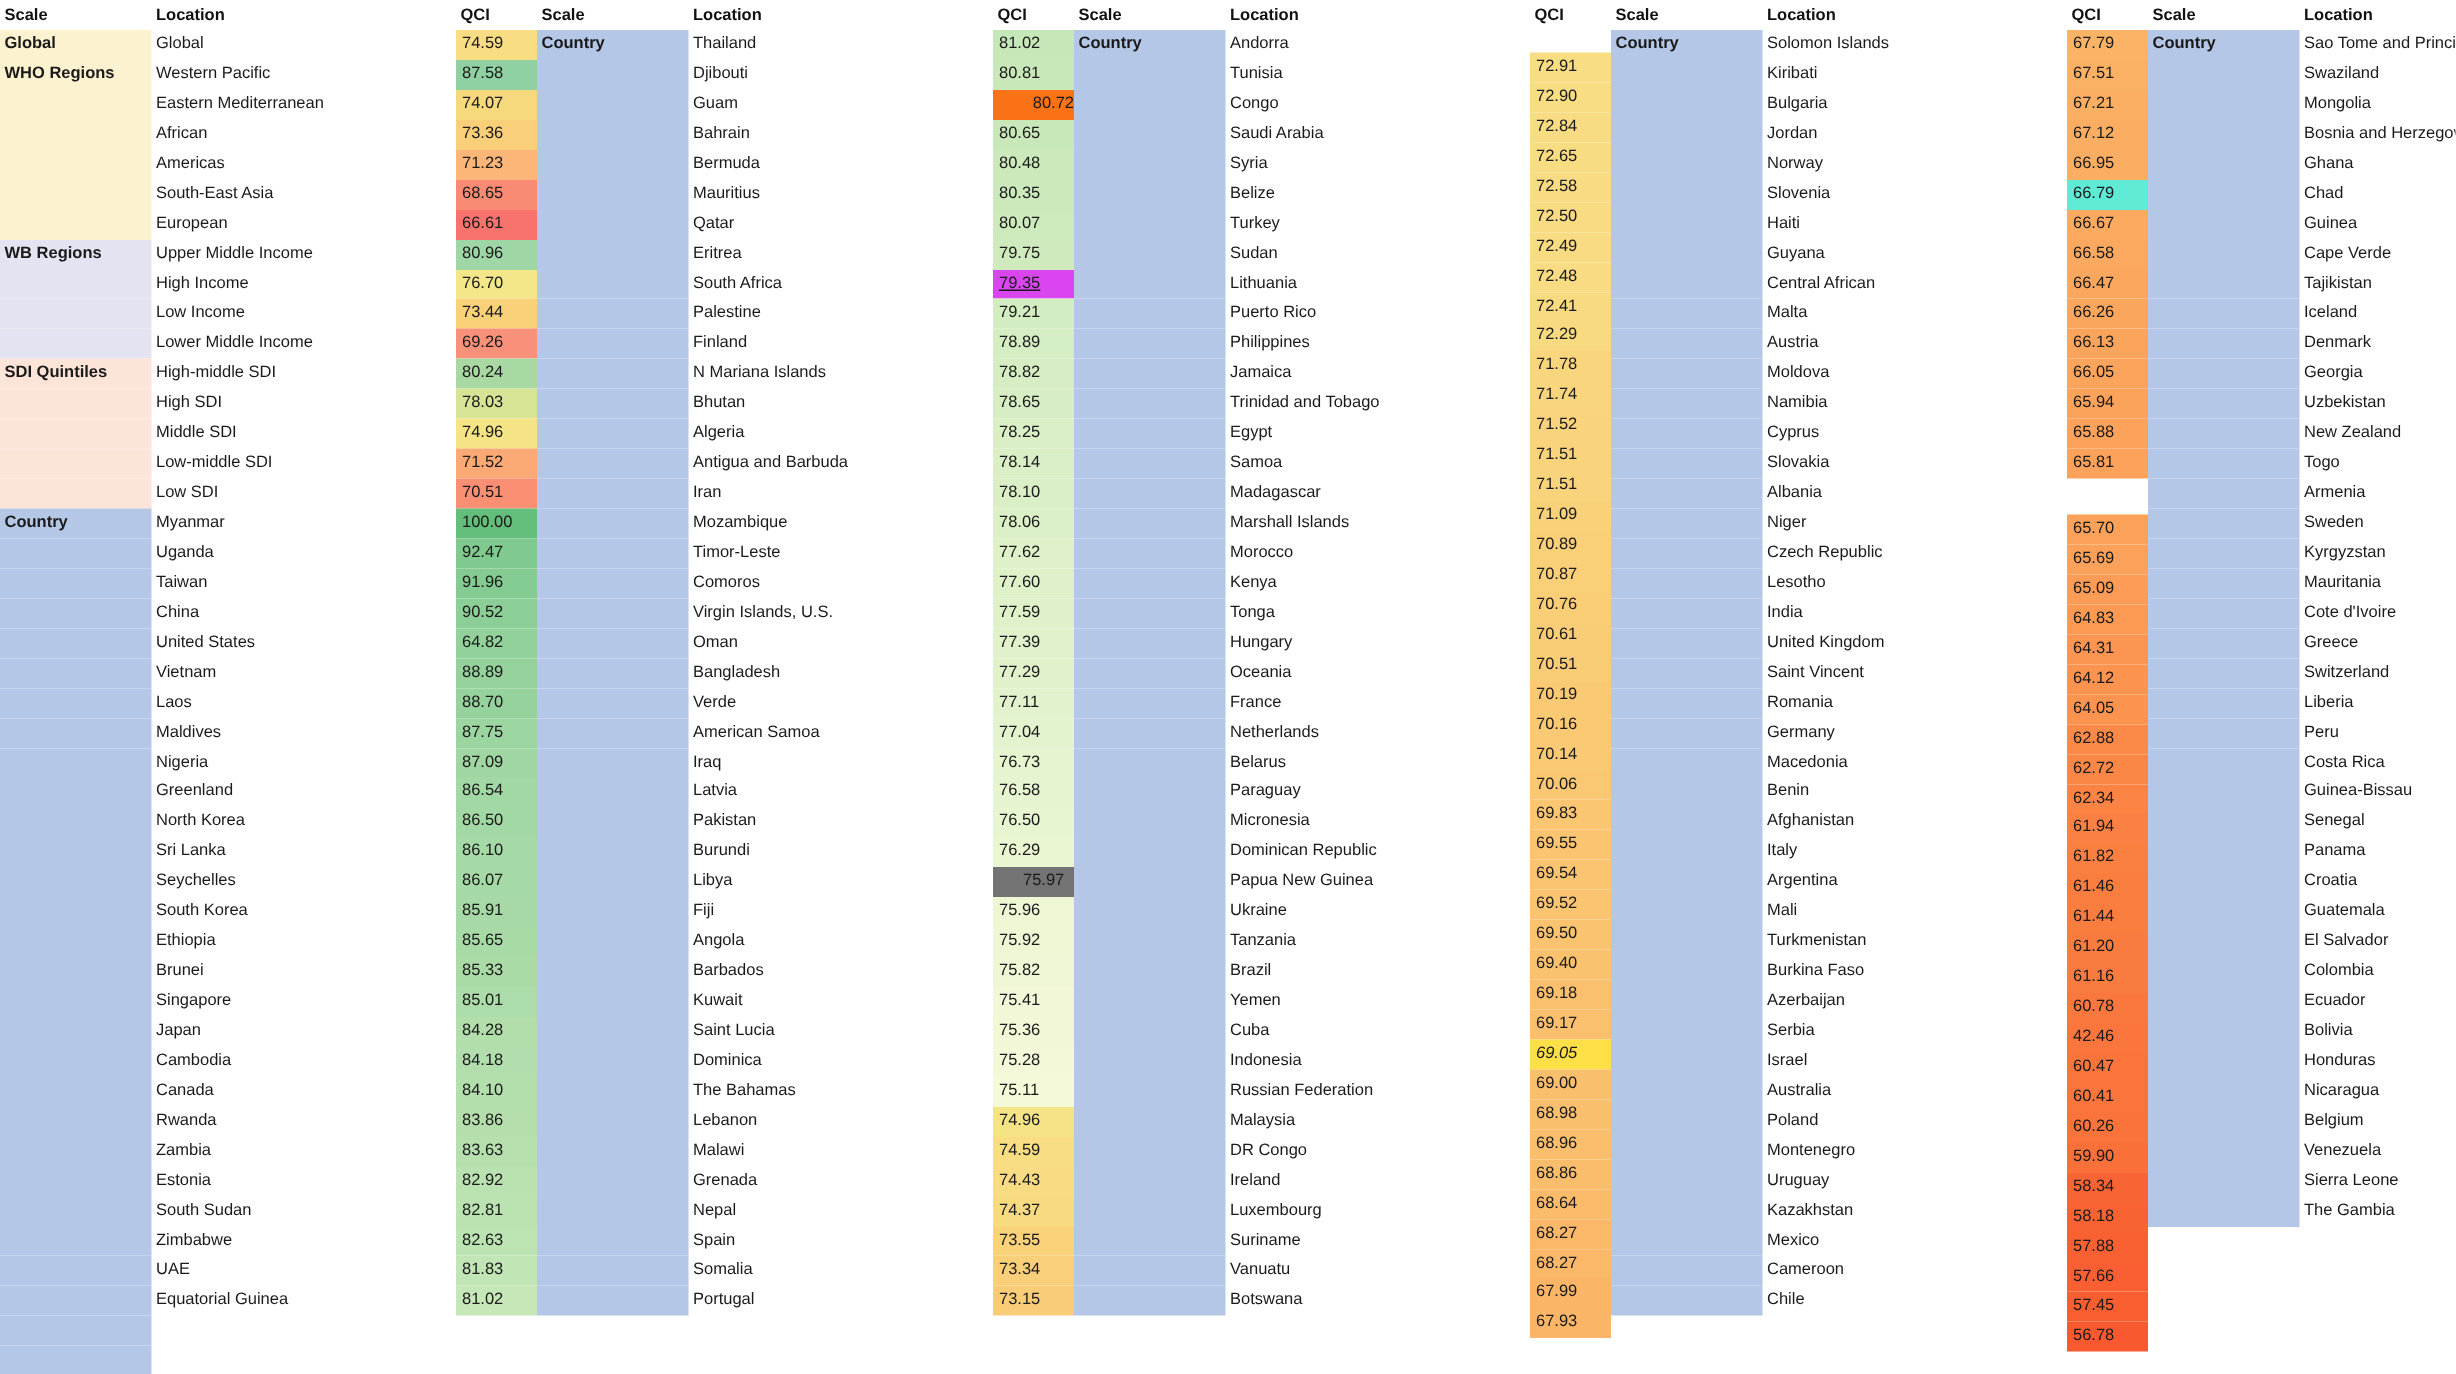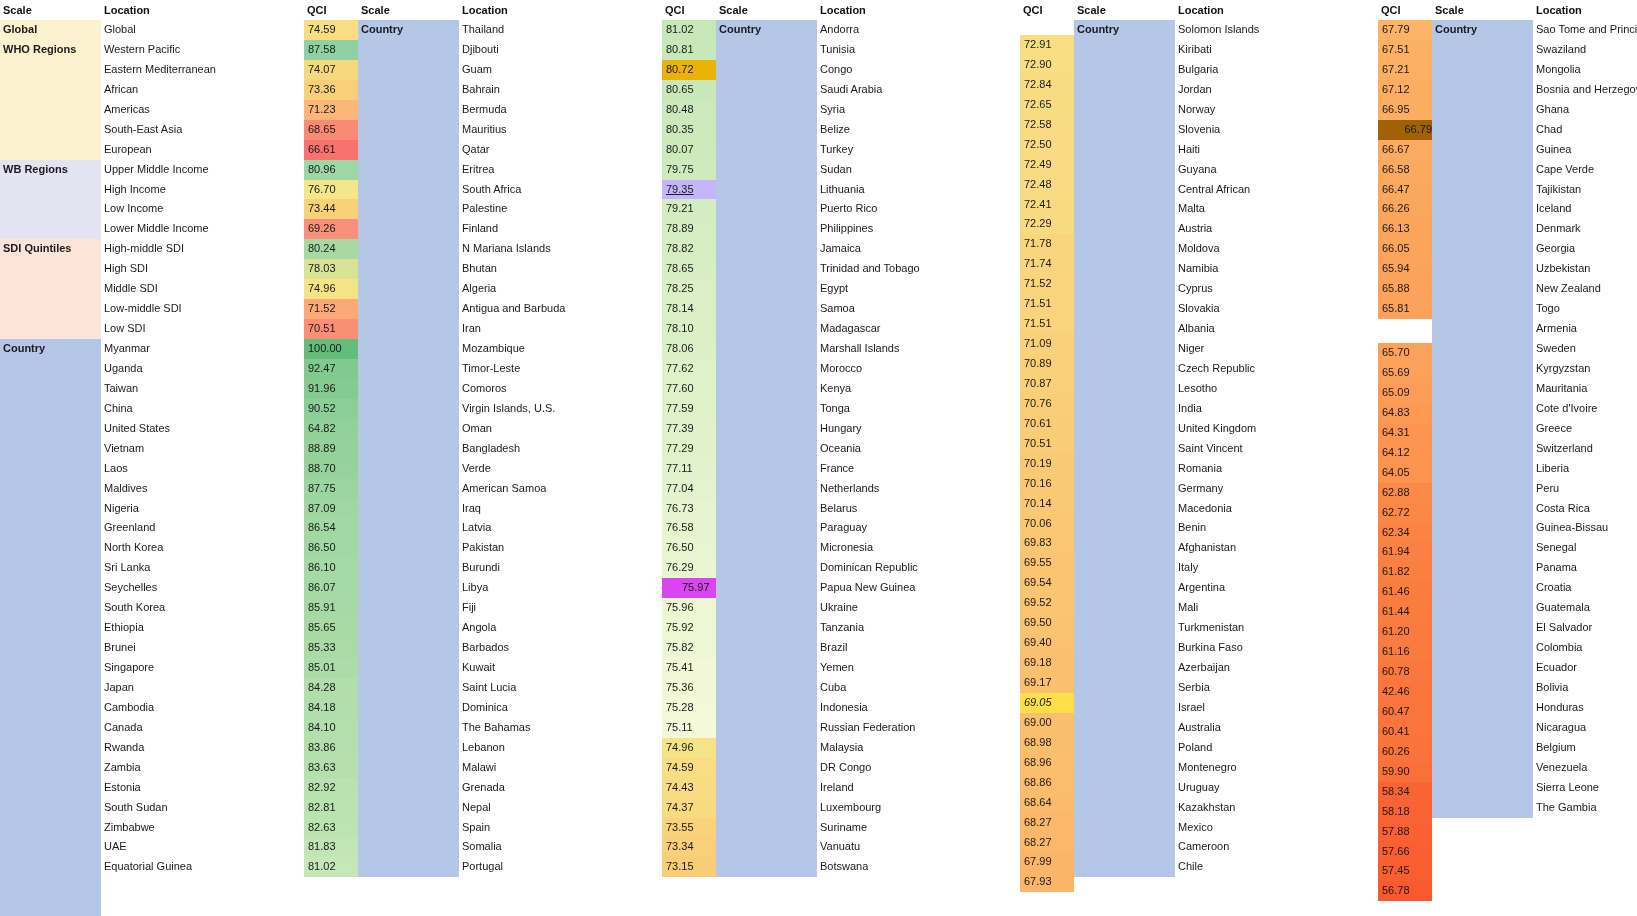--- a/index.html
+++ b/index.html
@@ -314,47 +314,47 @@
           <div class="cell">Grenada</div>
           <div class="cell">Nepal</div>
           <div class="cell">Spain</div>
           <div class="cell">Somalia</div>
           <div class="cell">Portugal</div>
         </div>
         <div class="col-qci">
           <div class="hdr">QCI</div>
           <div class="cell qci" style="background: rgb(198, 231, 184);">81.02</div>
           <div class="cell qci" style="background: rgb(200, 232, 185);">80.81</div>
-          <div class="cell qci" style="background: #eab308;">80.72</div>
+          <div class="cell qci" style="background: #f97316; text-align: right;">80.72</div>
           <div class="cell qci" style="background: rgb(201, 232, 186);">80.65</div>
           <div class="cell qci" style="background: rgb(203, 233, 187);">80.48</div>
           <div class="cell qci" style="background: rgb(204, 233, 188);">80.35</div>
           <div class="cell qci" style="background: rgb(205, 234, 189);">80.07</div>
           <div class="cell qci" style="background: rgb(207, 235, 190);">79.75</div>
-          <div class="cell qci" style="background: #c4b5fd; text-decoration: underline;">79.35</div>
+          <div class="cell qci" style="background: #d946ef; text-decoration: underline;">79.35</div>
           <div class="cell qci" style="background: rgb(211, 236, 193);">79.21</div>
           <div class="cell qci" style="background: rgb(213, 237, 194);">78.89</div>
           <div class="cell qci" style="background: rgb(214, 237, 195);">78.82</div>
           <div class="cell qci" style="background: rgb(215, 238, 196);">78.65</div>
           <div class="cell qci" style="background: rgb(218, 239, 198);">78.25</div>
           <div class="cell qci" style="background: rgb(219, 239, 199);">78.14</div>
           <div class="cell qci" style="background: rgb(219, 239, 199);">78.10</div>
           <div class="cell qci" style="background: rgb(219, 240, 199);">78.06</div>
           <div class="cell qci" style="background: rgb(222, 241, 201);">77.62</div>
           <div class="cell qci" style="background: rgb(222, 241, 201);">77.60</div>
           <div class="cell qci" style="background: rgb(222, 241, 201);">77.59</div>
           <div class="cell qci" style="background: rgb(224, 241, 203);">77.39</div>
           <div class="cell qci" style="background: rgb(225, 242, 203);">77.29</div>
           <div class="cell qci" style="background: rgb(226, 242, 204);">77.11</div>
           <div class="cell qci" style="background: rgb(227, 243, 205);">77.04</div>
           <div class="cell qci" style="background: rgb(230, 244, 207);">76.73</div>
           <div class="cell qci" style="background: rgb(231, 244, 208);">76.58</div>
           <div class="cell qci" style="background: rgb(232, 245, 209);">76.50</div>
           <div class="cell qci" style="background: rgb(234, 245, 210);">76.29</div>
-          <div class="cell qci" style="background: #d946ef; padding-left: 20px;">75.97</div>
+          <div class="cell qci" style="background: #737373; padding-left: 20px;">75.97</div>
           <div class="cell qci" style="background: rgb(237, 247, 212);">75.96</div>
           <div class="cell qci" style="background: rgb(237, 247, 212);">75.92</div>
           <div class="cell qci" style="background: rgb(238, 247, 213);">75.82</div>
           <div class="cell qci" style="background: rgb(242, 248, 215);">75.41</div>
           <div class="cell qci" style="background: rgb(242, 248, 215);">75.36</div>
           <div class="cell qci" style="background: rgb(243, 249, 216);">75.28</div>
           <div class="cell qci" style="background: rgb(244, 249, 217);">75.11</div>
           <div class="cell qci" style="background: rgb(245, 228, 134);">74.96</div>
           <div class="cell qci" style="background: rgb(248, 221, 131);">74.59</div>
           <div class="cell qci" style="background: rgb(248, 219, 130);">74.43</div>
@@ -597,21 +597,21 @@
           <div class="cell">Cameroon</div>
           <div class="cell">Chile</div>
         </div>
         <div class="col-qci">
           <div class="hdr">QCI</div>
           <div class="cell qci" style="background: rgb(251, 180, 102);">67.79</div>
           <div class="cell qci" style="background: rgb(251, 177, 100);">67.51</div>
           <div class="cell qci" style="background: rgb(251, 175, 98);">67.21</div>
           <div class="cell qci" style="background: rgb(251, 174, 98);">67.12</div>
           <div class="cell qci" style="background: rgb(251, 173, 97);">66.95</div>
-          <div class="cell qci" style="background: #a16207; text-align: right;">66.79</div>
+          <div class="cell qci" style="background: #5eead4;">66.79</div>
           <div class="cell qci" style="background: rgb(251, 170, 95);">66.67</div>
           <div class="cell qci" style="background: rgb(251, 169, 95);">66.58</div>
           <div class="cell qci" style="background: rgb(251, 168, 94);">66.47</div>
           <div class="cell qci" style="background: rgb(251, 166, 93);">66.26</div>
           <div class="cell qci" style="background: rgb(251, 165, 92);">66.13</div>
           <div class="cell qci" style="background: rgb(251, 164, 92);">66.05</div>
           <div class="cell qci" style="background: rgb(252, 163, 91);">65.94</div>
           <div class="cell qci" style="background: rgb(252, 162, 90);">65.88</div>
           <div class="cell qci" style="background: rgb(252, 162, 90);">65.81</div>
           <div class="cell qci" style="background: rgb(252, 161, 89); margin-top: 24px;">65.70</div>

